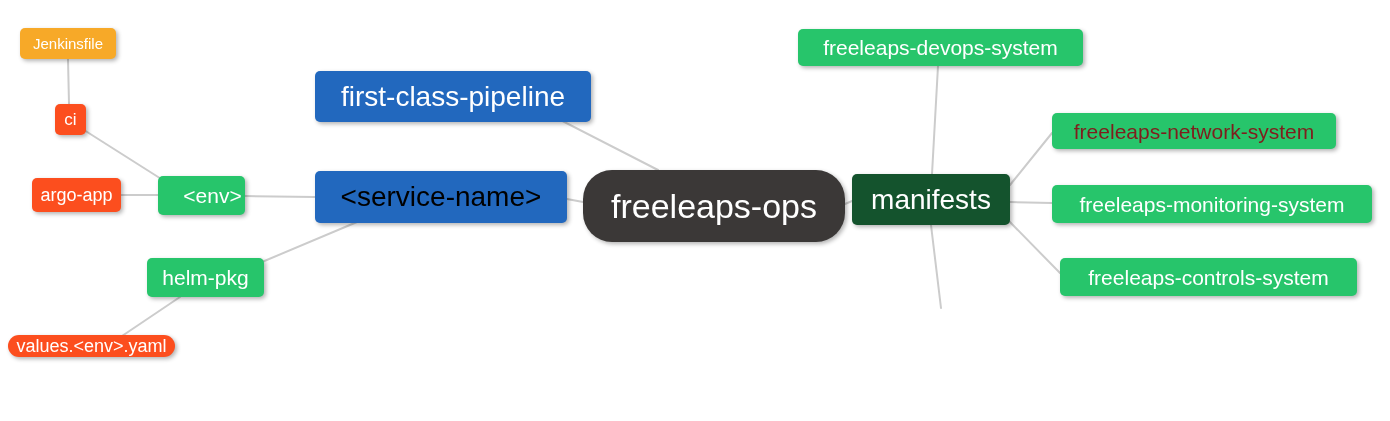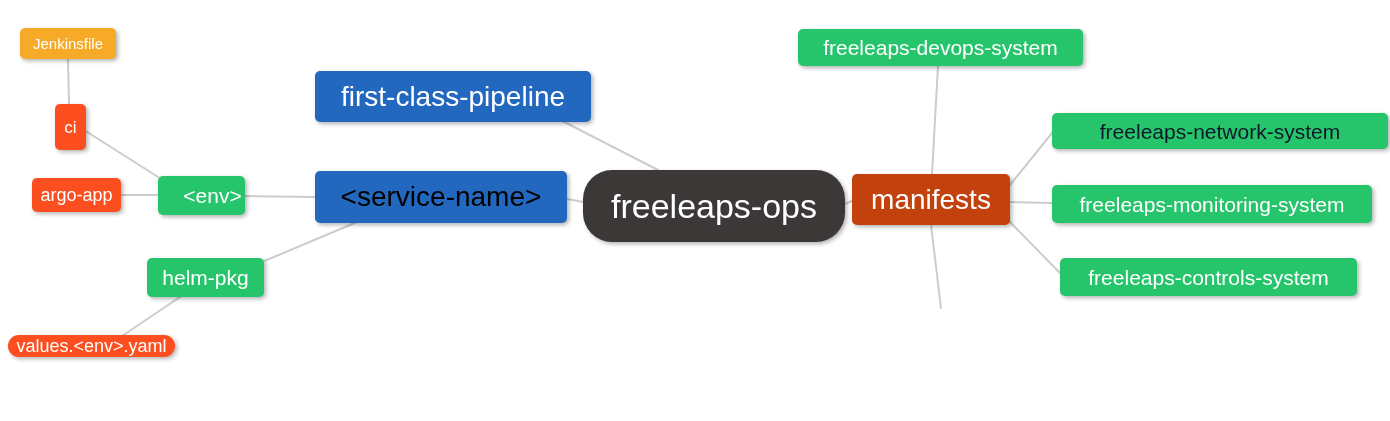--- a/index.html
+++ b/index.html
@@ -51,26 +51,26 @@
       <line x1="567" y1="199" x2="583" y2="202" stroke="#cccccc" stroke-width="2" stroke-linecap="round"></line>
       <line x1="845" y1="204" x2="852" y2="201" stroke="#cccccc" stroke-width="2" stroke-linecap="round"></line>
       <line x1="932" y1="174" x2="938" y2="66" stroke="#cccccc" stroke-width="2" stroke-linecap="round"></line>
       <line x1="1010" y1="185" x2="1052" y2="133" stroke="#cccccc" stroke-width="2" stroke-linecap="round"></line>
       <line x1="1010" y1="202" x2="1052" y2="203" stroke="#cccccc" stroke-width="2" stroke-linecap="round"></line>
       <line x1="1007" y1="219" x2="1060" y2="273" stroke="#cccccc" stroke-width="2" stroke-linecap="round"></line>
       <line x1="931" y1="225" x2="941" y2="308" stroke="#cccccc" stroke-width="2" stroke-linecap="round"></line>
     </svg>
 
 <div class="mm-node" style="left: 20px; top: 28px; width: 96px; height: 31px; font-size: 15px; background: rgb(247, 169, 40); color: rgb(255, 255, 255);">Jenkinsfile</div>
-    <div class="mm-node" style="left: 55px; top: 104px; width: 31px; height: 46px; font-size: 17px; background: rgb(252, 78, 30); color: rgb(255, 255, 255);">ci</div>
+    <div class="mm-node" style="left: 55px; top: 104px; width: 31px; height: 31px; font-size: 17px; background: rgb(252, 78, 30); color: rgb(255, 255, 255);">ci</div>
     <div class="mm-node" style="left: 32px; top: 178px; width: 89px; height: 34px; font-size: 18px; background: rgb(252, 78, 30); color: rgb(255, 255, 255);">argo-app</div>
     <div class="mm-node" style="left: 158px; top: 176px; width: 87px; height: 39px; font-size: 21px; background: rgb(39, 197, 107); color: rgb(255, 255, 255); padding-left: 32px;">&lt;env&gt;</div>
     <div class="mm-node" style="left: 315px; top: 40px; width: 276px; height: 51px; font-size: 28px; background: rgb(34, 104, 190); color: rgb(255, 255, 255); margin-top: 31px;">first-class-pipeline</div>
     <div class="mm-node" style="left: 315px; top: 171px; width: 252px; height: 52px; font-size: 28px; background: rgb(34, 104, 190); color: #000000;">&lt;service-name&gt;</div>
     <div class="mm-node" style="left: 147px; top: 258px; width: 117px; height: 39px; font-size: 21px; background: rgb(39, 197, 107); color: rgb(255, 255, 255);">helm-pkg</div>
     <div class="mm-node" style="left: 8px; top: 335px; width: 167px; height: 22px; font-size: 18px; background: rgb(252, 78, 30); color: rgb(255, 255, 255); border-radius: 14px;">values.&lt;env&gt;.yaml</div>
     <div class="mm-node" style="left: 583px; top: 170px; width: 262px; height: 72px; font-size: 34px; background: rgb(59, 56, 55); color: rgb(255, 255, 255); border-radius: 29px;">freeleaps-ops</div>
-    <div class="mm-node" style="left: 852px; top: 174px; width: 158px; height: 51px; font-size: 28px; background: #c2410c; color: rgb(255, 255, 255); text-align: center;">manifests</div>
+    <div class="mm-node" style="left: 852px; top: 174px; width: 158px; height: 51px; font-size: 28px; background: #14532d; color: rgb(255, 255, 255); text-align: center;">manifests</div>
     <div class="mm-node" style="left: 798px; top: 29px; width: 285px; height: 37px; font-size: 21px; background: rgb(39, 197, 107); color: rgb(255, 255, 255);">freeleaps-devops-system</div>
-    <div class="mm-node" style="left: 1052px; top: 113px; width: 336px; height: 36px; font-size: 21px; background: rgb(39, 197, 107); color: #0f172a;">freeleaps-network-system</div>
+    <div class="mm-node" style="left: 1052px; top: 113px; width: 284px; height: 36px; font-size: 21px; background: rgb(39, 197, 107); color: #7f1d1d;">freeleaps-network-system</div>
     <div class="mm-node" style="left: 1052px; top: 185px; width: 320px; height: 38px; font-size: 21px; background: rgb(39, 197, 107); color: rgb(255, 255, 255);">freeleaps-monitoring-system</div>
     <div class="mm-node" style="left: 1060px; top: 258px; width: 297px; height: 38px; font-size: 21px; background: rgb(39, 197, 107); color: rgb(255, 255, 255);">freeleaps-controls-system</div>
   </div>
 
 </body></html>

